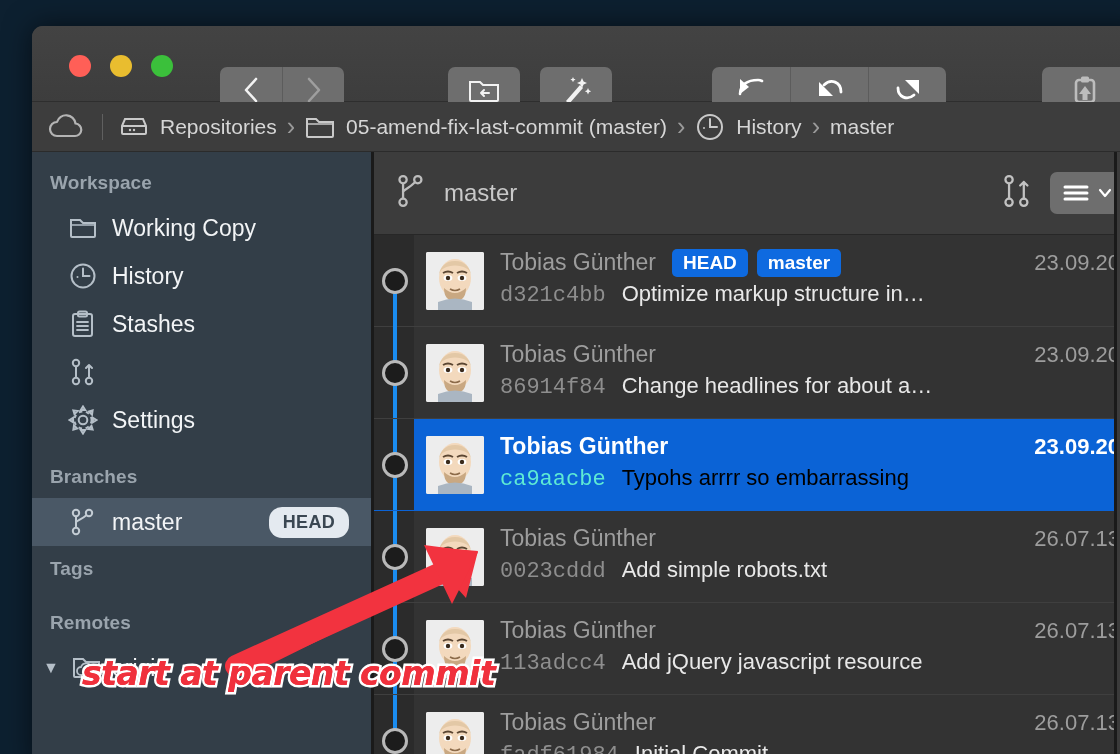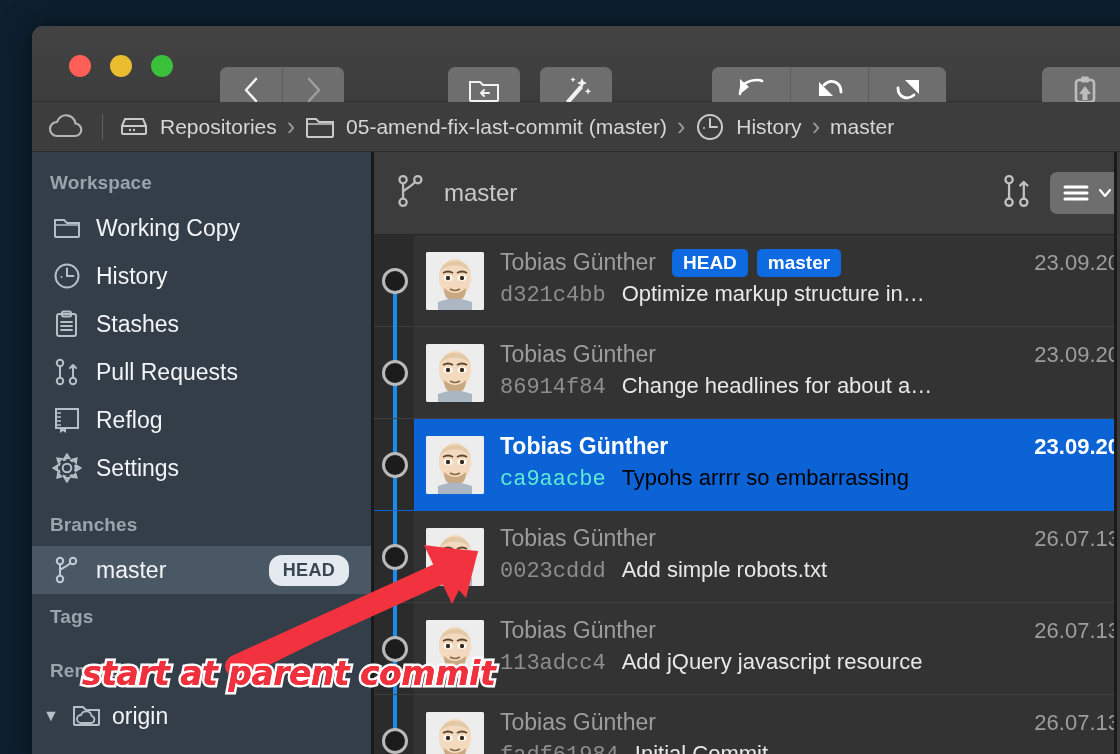--- a/index.html
+++ b/index.html
@@ -73,21 +73,21 @@
     width: 342px; flex: 0 0 342px; background: #333e48;
     border-right: 3px solid #1a1a1a;
     padding-top: 10px; overflow: hidden; position: relative;
   }
   .sb-head {
     color: #9aa4ad; font-size: 19px; font-weight: 600;
     padding: 10px 0 10px 18px; letter-spacing: .1px;
   }
   .sb-item {
     display: flex; align-items: center; gap: 14px;
-    height: 48px; padding-left: 20px; color: #f2f4f6; font-size: 23px;
+    height: 48px; padding-left: 36px; color: #f2f4f6; font-size: 23px;
   }
   .sb-item .sb-ico { width: 30px; display: flex; justify-content: center; }
   .sb-item.selected { background: #4a5866; }
   .sb-item .badge {
     margin-left: auto; margin-right: 22px;
     background: #e4eaf0; color: #3a4752;
     font-size: 18px; font-weight: 700; padding: 5px 14px;
     border-radius: 13px; letter-spacing: .3px;
   }
 
@@ -327,34 +327,22 @@
         <div class="sb-item">
           <span class="sb-ico">
             <svg width="26" height="28" viewBox="0 0 26 28">
               <circle cx="6" cy="5" r="3.2" fill="none" stroke="#b5bfc8" stroke-width="2"></circle>
               <circle cx="6" cy="23" r="3.2" fill="none" stroke="#b5bfc8" stroke-width="2"></circle>
               <circle cx="19" cy="23" r="3.2" fill="none" stroke="#b5bfc8" stroke-width="2"></circle>
               <path d="M6 8.2 v11.6" stroke="#b5bfc8" stroke-width="2"></path>
               <path d="M19 19.8 V7 m0 0 l-3 3 m3-3 l3 3" fill="none" stroke="#b5bfc8" stroke-width="2" stroke-linecap="round" stroke-linejoin="round"></path>
             </svg>
           </span>
-          <span>Pull Requests</span>
-        </div>
-
-        <div class="sb-item">
-          <span class="sb-ico">
-            <svg width="28" height="28" viewBox="0 0 28 28">
-              <rect x="3" y="3" width="22" height="19" fill="none" stroke="#b5bfc8" stroke-width="2"></rect>
-              <path d="M3 7 h5 M3 11 h5 M3 15 h5 M3 19 h5" stroke="#b5bfc8" stroke-width="1.6"></path>
-              <path d="M3 22 h22" stroke="#b5bfc8" stroke-width="1.6"></path>
-              <path d="M7 22 h6 v5 l-3 -2 l-3 2 z" fill="#b5bfc8"></path>
-            </svg>
-          </span>
-          <span>Reflog</span>
-        </div>
+        </div>
+
 
         <div class="sb-item">
           <span class="sb-ico">
             <svg width="30" height="30" viewBox="0 0 30 30">
               <g fill="none" stroke="#b5bfc8" stroke-width="2">
                 <circle cx="15" cy="15" r="4.3"></circle>
                 <path d="M15 1.5 l2.2 3.6 -4.4 0 z"></path>
                   <path d="M15 28.5 l2.2 -3.6 -4.4 0 z"></path>
                 <path d="M1.5 15 l3.6 -2.2 0 4.4 z"></path>
                   <path d="M28.5 15 l-3.6 -2.2 0 4.4 z"></path>

